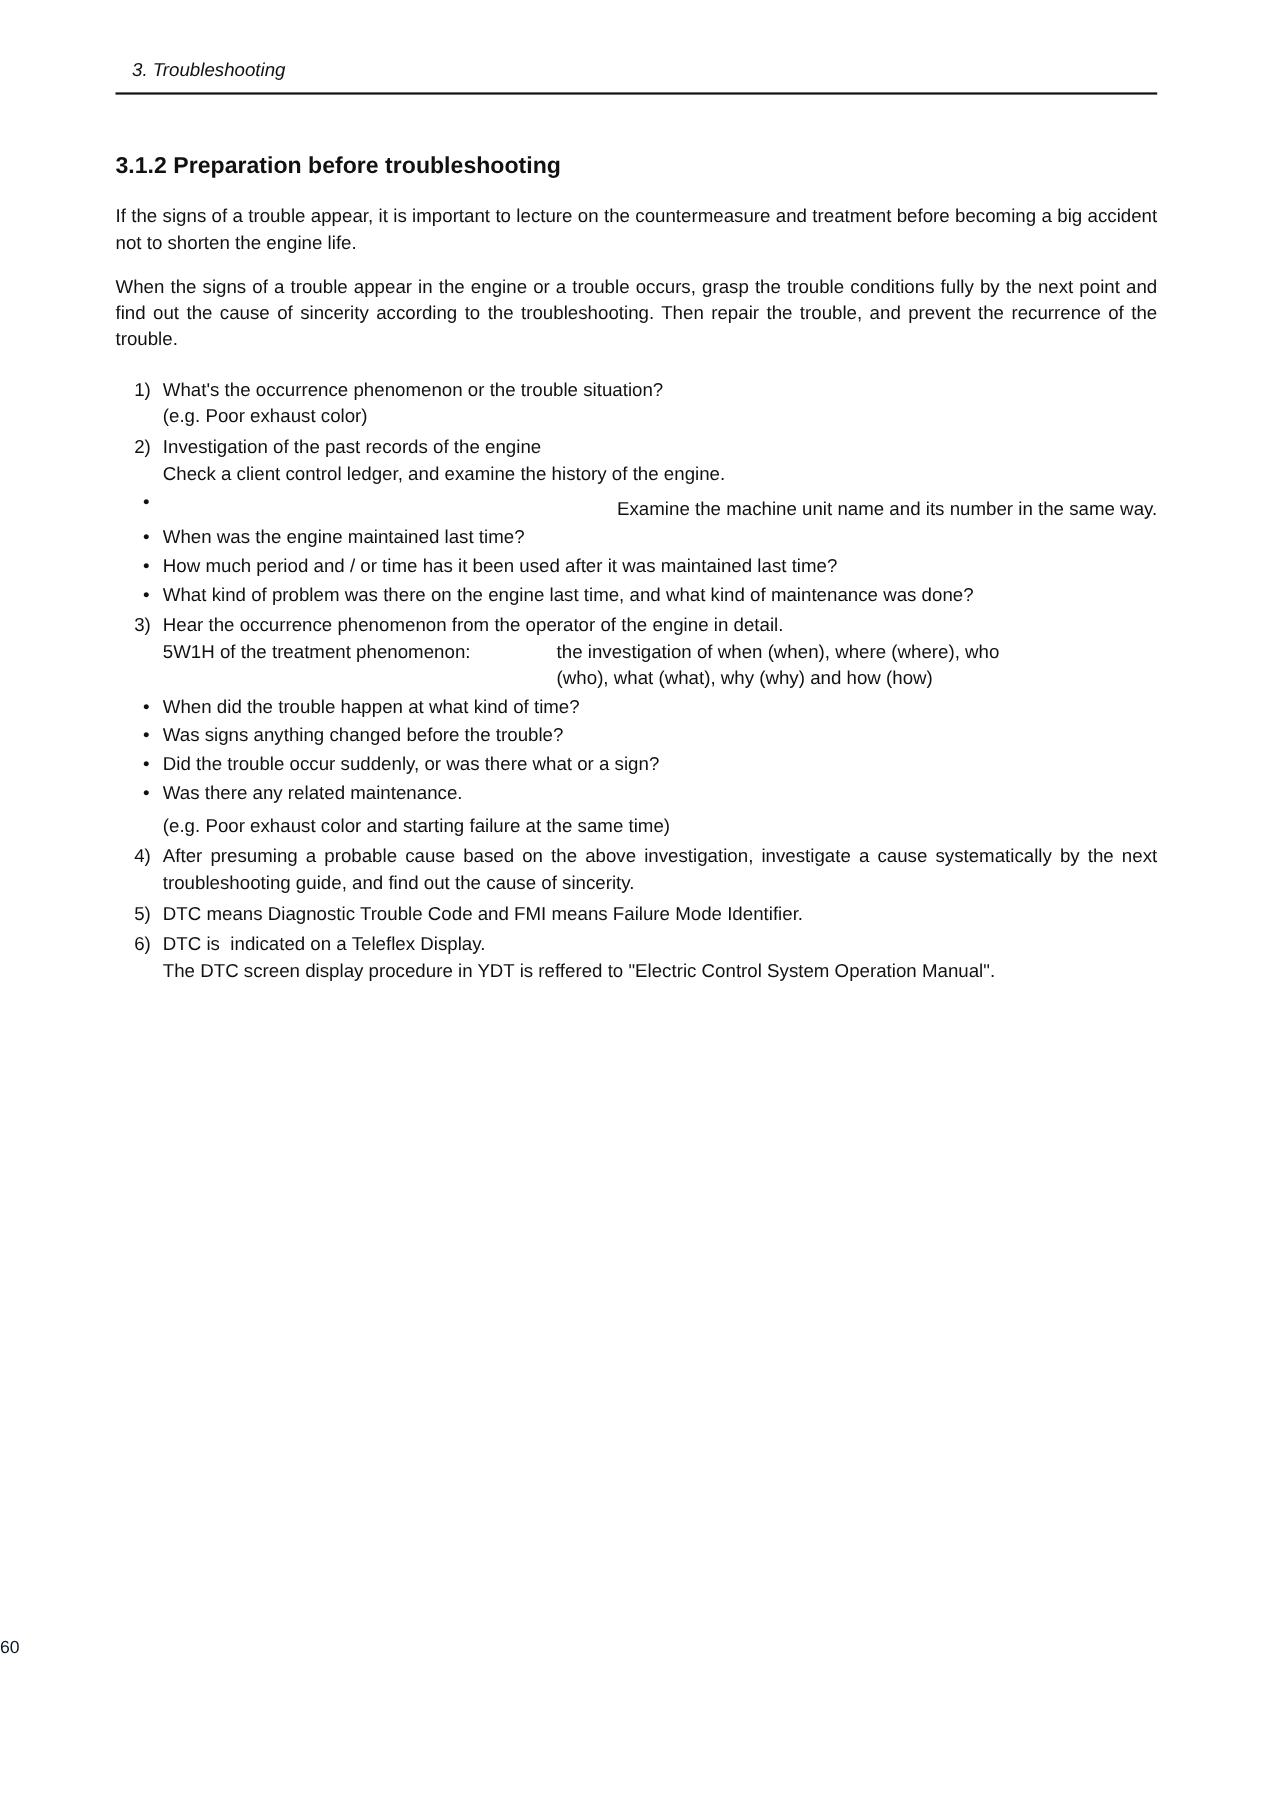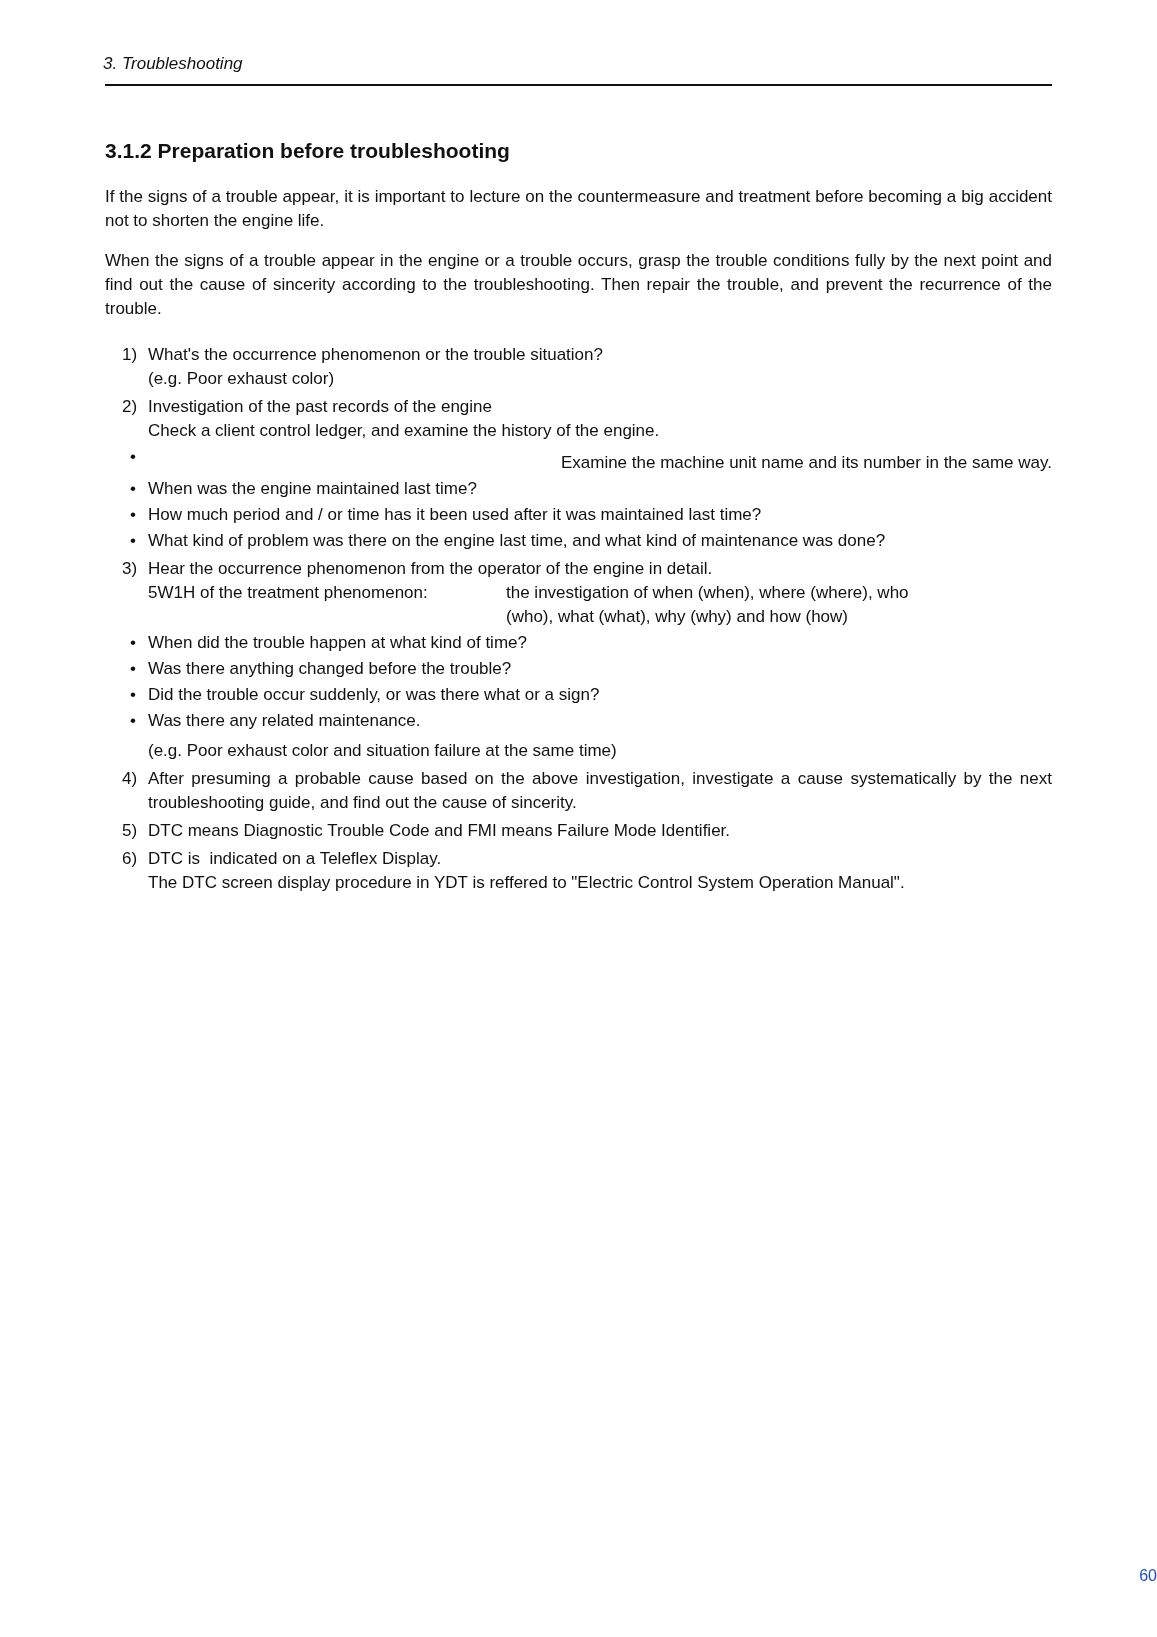--- a/index.html
+++ b/index.html
@@ -11,21 +11,21 @@
     position: relative;
     width: 1157px;
     height: 1637px;
     background: #ffffff;
     color: #111111;
     font-family: "Liberation Sans", sans-serif;
     overflow: hidden;
   }
   .running-header {
     position: absolute;
-    left: 103px;
+    left: 120px;
     top: 54px;
     font-size: 17px;
     font-style: italic;
     color: #111111;
   }
   .header-rule {
     position: absolute;
     left: 105px;
     right: 105px;
     top: 84px;
@@ -84,24 +84,24 @@
   }
   .line-label {
     display: inline-block;
     width: 358px;
     vertical-align: top;
   }
   .footer {
     position: absolute;
     left: 0;
     right: 0;
-    top: 1567px;
-    text-align: right;
+    top: 1490px;
+    text-align: left;
     font-size: 16px;
-    color: #1d4ed8;
+    color: #0f172a;
   }
 </style>
 </head>
 <body>
 
 <div class="page">
 
   <div class="running-header">3.  Troubleshooting</div>
 
   <div class="header-rule"></div>
@@ -163,34 +163,34 @@
         </div>
         <div class="list-item bullet-item">
           <span class="marker bullet">•</span>
           <div class="item-content">
             <div class="item-text">When did the trouble happen at what kind of time?</div>
           </div>
         </div>
         <div class="list-item bullet-item">
           <span class="marker bullet">•</span>
           <div class="item-content">
-            <div class="item-text">Was there anything changed before the trouble?</div>
+            <div class="item-text">Was signs anything changed before the trouble?</div>
           </div>
         </div>
         <div class="list-item bullet-item">
           <span class="marker bullet">•</span>
           <div class="item-content">
             <div class="item-text">Did the trouble occur suddenly, or was there what or a sign?</div>
           </div>
         </div>
         <div class="list-item bullet-item">
           <span class="marker bullet">•</span>
           <div class="item-content">
             <div class="item-text">Was there any related maintenance.</div>
-            <div class="item-line" style="margin-top: 6px;">(e.g. Poor exhaust color and situation failure at the same time)</div>
+            <div class="item-line" style="margin-top: 6px;">(e.g. Poor exhaust color and starting failure at the same time)</div>
           </div>
         </div>
         <div class="list-item num-item">
           <span class="marker num">4)</span>
           <div class="item-content">
             <div class="item-text justify">After presuming a probable cause based on the above investigation, investigate a cause systematically by the next troubleshooting guide, and find out the cause of sincerity.</div>
           </div>
         </div>
         <div class="list-item num-item">
           <span class="marker num">5)</span>

